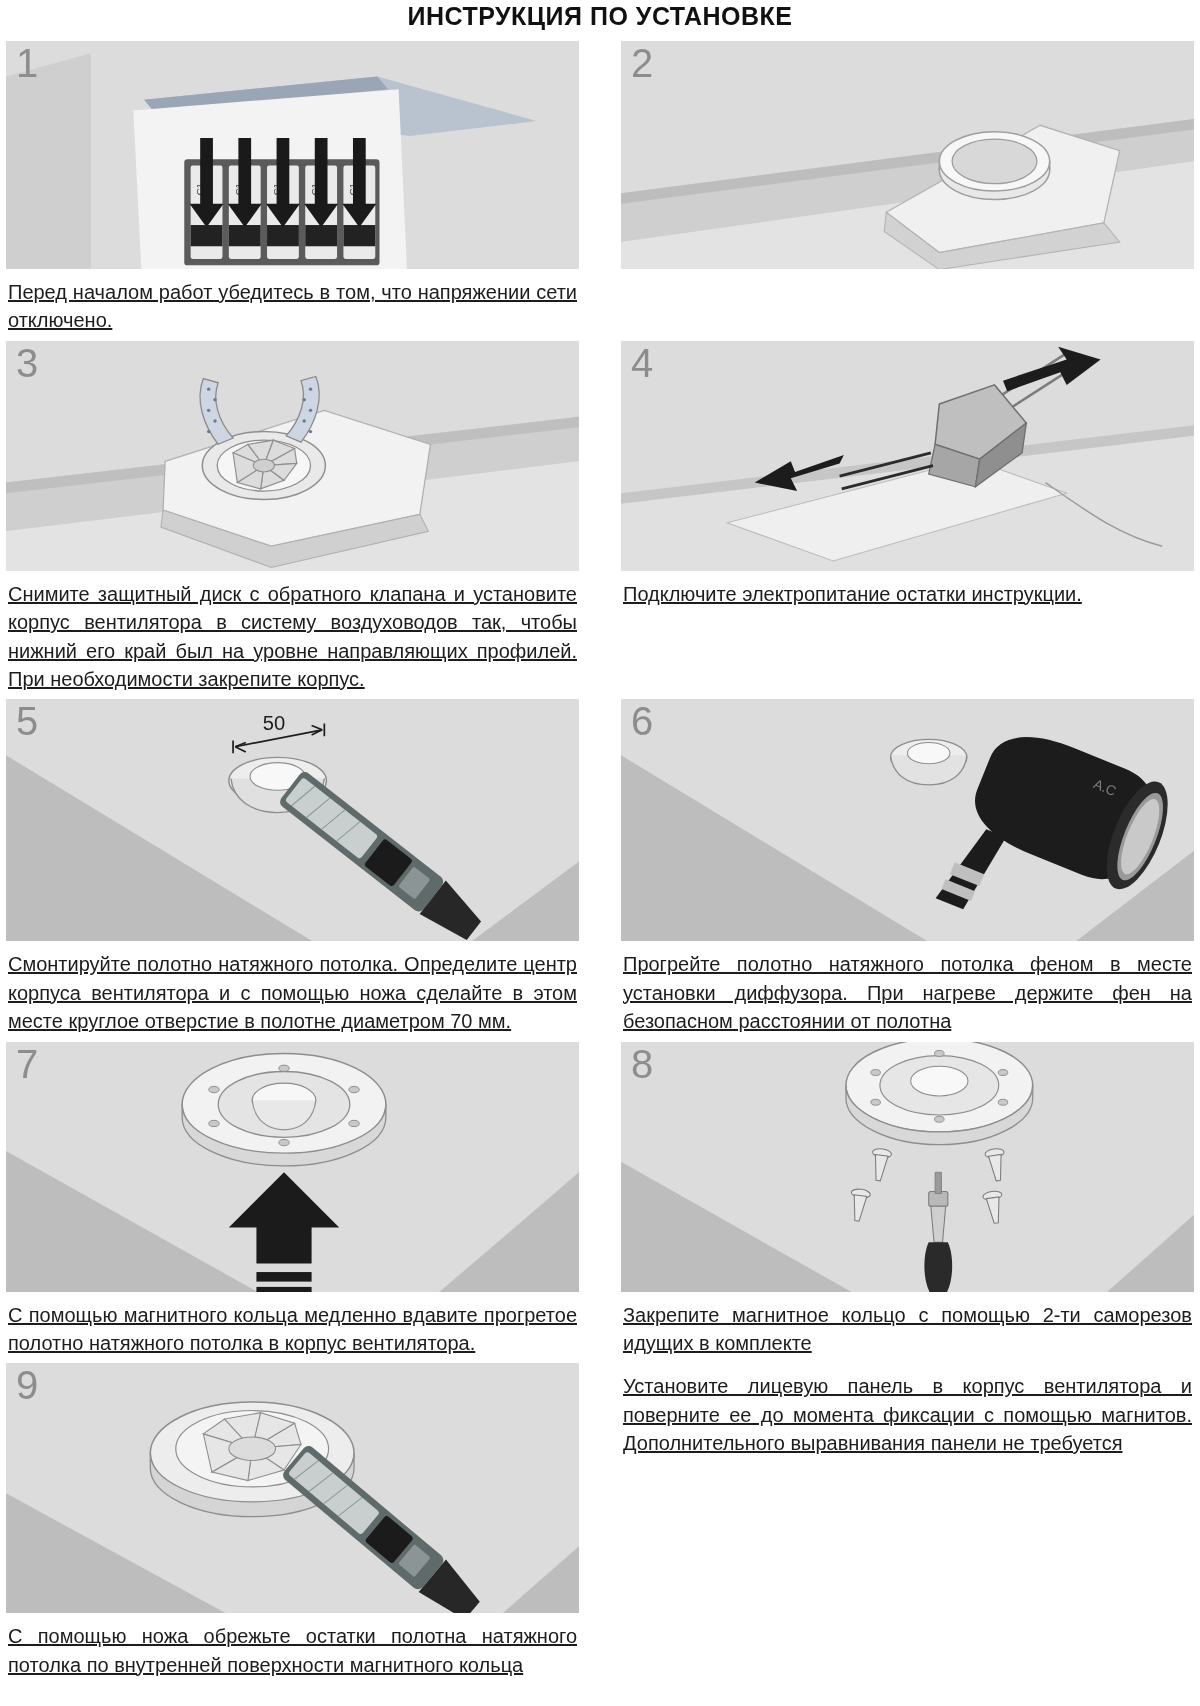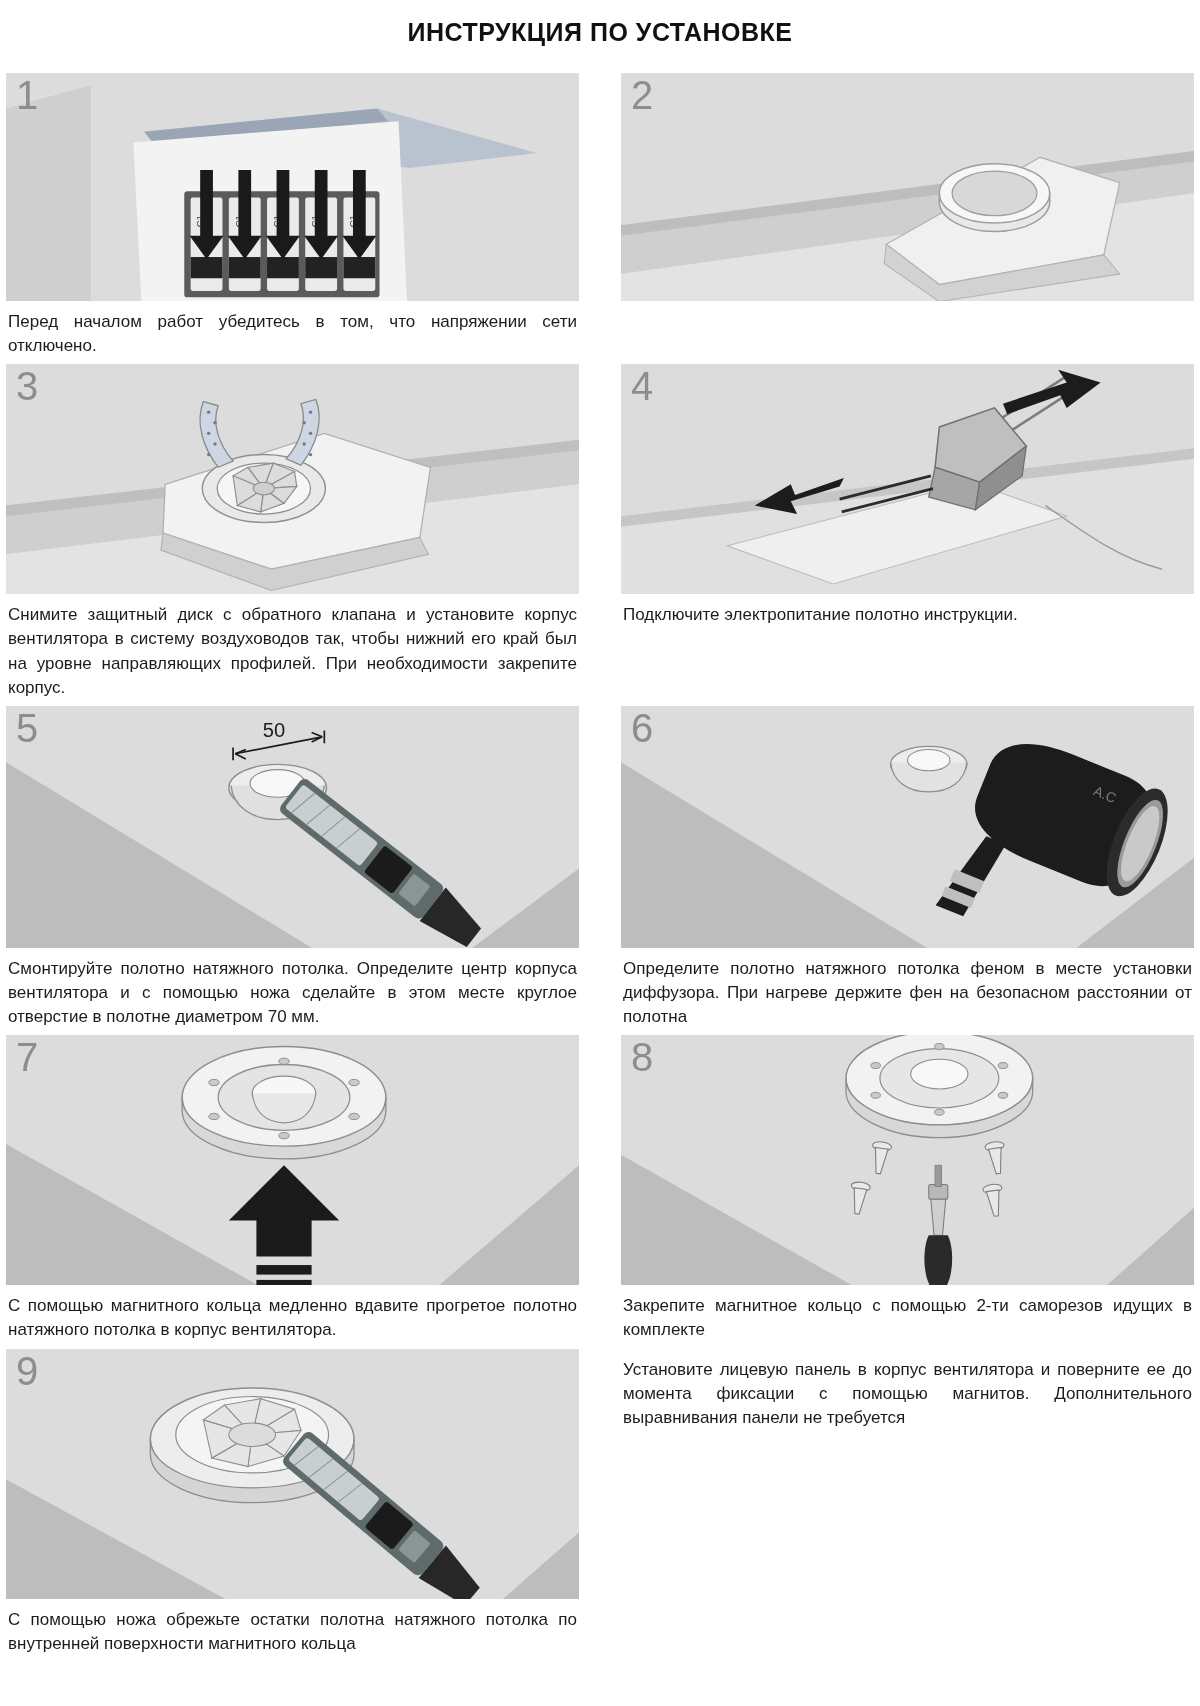--- a/index.html
+++ b/index.html
@@ -21,21 +21,21 @@
     height: 1706px;
     padding: 0 6px;
     position: relative;
   }
   .doc-title {
     text-align: center;
     font-size: 25px;
     font-weight: bold;
     letter-spacing: 0.5px;
     padding: 2px 0 10px 0;
-    margin: 16px;
+    margin: 0;
     color: #111;
   }
   .grid {
     display: grid;
     grid-template-columns: 1fr 1fr;
     column-gap: 42px;
     row-gap: 0px;
   }
   .step {
     position: relative;
@@ -57,26 +57,27 @@
     top: 2px;
     left: 10px;
     font-size: 40px;
     line-height: 1;
     color: #8d8d8d;
     font-weight: normal;
     z-index: 5;
     font-family: "Liberation Sans", sans-serif;
   }
   .caption {
-    font-size: 17px;
+    font-size: 20px;
     line-height: 1.42;
     text-align: justify;
     color: #1c1c1c;
     padding: 9px 2px 0 2px;
     hyphens: none;
+    text-decoration: underline;
   }
   .cap-h-1 { min-height: 40px; }
   .cap-h-2 { min-height: 58px; }
   .cap-h-3 { min-height: 76px; }
 
   svg { display: block; }
 </style>
 </head>
 <body>
 
@@ -210,21 +211,21 @@
             <path d="M208 146 L294 124"></path>
           </g>
           <path d="M360 44 L420 24 L412 12 L452 24 L420 48 L414 36 L364 54 Z" fill="#1c1c1c"></path>
           <path d="M206 122 L160 136 L166 148 L126 140 L160 120 L164 130 L210 114 Z" fill="#1c1c1c"></path>
           <g stroke="#9a9a9a" stroke-width="1.4" fill="none">
             <path d="M400 140 C440 168 470 190 510 200"></path>
           </g>
         </svg>
         <span class="step-num">4</span>
       </div>
-      <div class="caption cap-h-3">Подключите электропитание полотно инструкции.</div>
+      <div class="caption cap-h-3">Подключите электропитание остатки инструкции.</div>
     </div>
 
     <div class="step">
       <div class="illus h-tall">
         <svg width="100%" height="100%" viewBox="0 0 540 242" preserveAspectRatio="xMidYMid slice">
           <rect x="0" y="0" width="540" height="242" fill="#dcdcdc"></rect>
           <path d="M0 60 L300 242 L0 242 Z" fill="#bdbdbd"></path>
           <path d="M540 160 L540 242 L430 242 Z" fill="#bdbdbd"></path>
           <g stroke="#1d1d1d" stroke-width="1.6" fill="none">
             <path d="M214 46 L214 58 M300 30 L300 42"></path>
@@ -267,21 +268,21 @@
             <ellipse cx="489" cy="102" rx="15" ry="44" fill="#9a9a9a"></ellipse>
             <ellipse cx="489" cy="102" rx="12" ry="38" fill="#c9c9c9"></ellipse>
             <path d="M352 150 L372 150 L360 228 L332 228 Z" fill="#1c1c1c"></path>
             <rect x="336" y="190" width="30" height="12" fill="#bfbfbf"></rect>
             <rect x="334" y="208" width="30" height="10" fill="#bfbfbf"></rect>
             <text x="430" y="76" font-size="13" fill="#7d7d7d" font-family="Liberation Sans, sans-serif">A.C</text>
           </g>
         </svg>
         <span class="step-num">6</span>
       </div>
-      <div class="caption cap-h-3">Определите полотно натяжного потолка феном в месте установки диффузора. При нагреве держите фен на безопасном расстоянии от полотна</div>
+      <div class="caption cap-h-3">Прогрейте полотно натяжного потолка феном в месте установки диффузора. При нагреве держите фен на безопасном расстоянии от полотна</div>
     </div>
 
     <div class="step">
       <div class="illus h-xtall">
         <svg width="100%" height="100%" viewBox="0 0 540 250" preserveAspectRatio="xMidYMid slice">
           <rect x="0" y="0" width="540" height="250" fill="#dcdcdc"></rect>
           <path d="M0 110 L250 250 L0 250 Z" fill="#bdbdbd"></path>
           <path d="M540 130 L540 250 L400 250 Z" fill="#bdbdbd"></path>
           <ellipse cx="262" cy="66" rx="96" ry="48" fill="#f2f2f2" stroke="#8d8d8d" stroke-width="1.4"></ellipse>
           <path d="M166 66 C166 92 210 112 262 112 C314 112 358 92 358 66 L358 78 C358 104 314 124 262 124 C210 124 166 104 166 78 Z" fill="#d8d8d8" stroke="#8d8d8d" stroke-width="1.2"></path>

